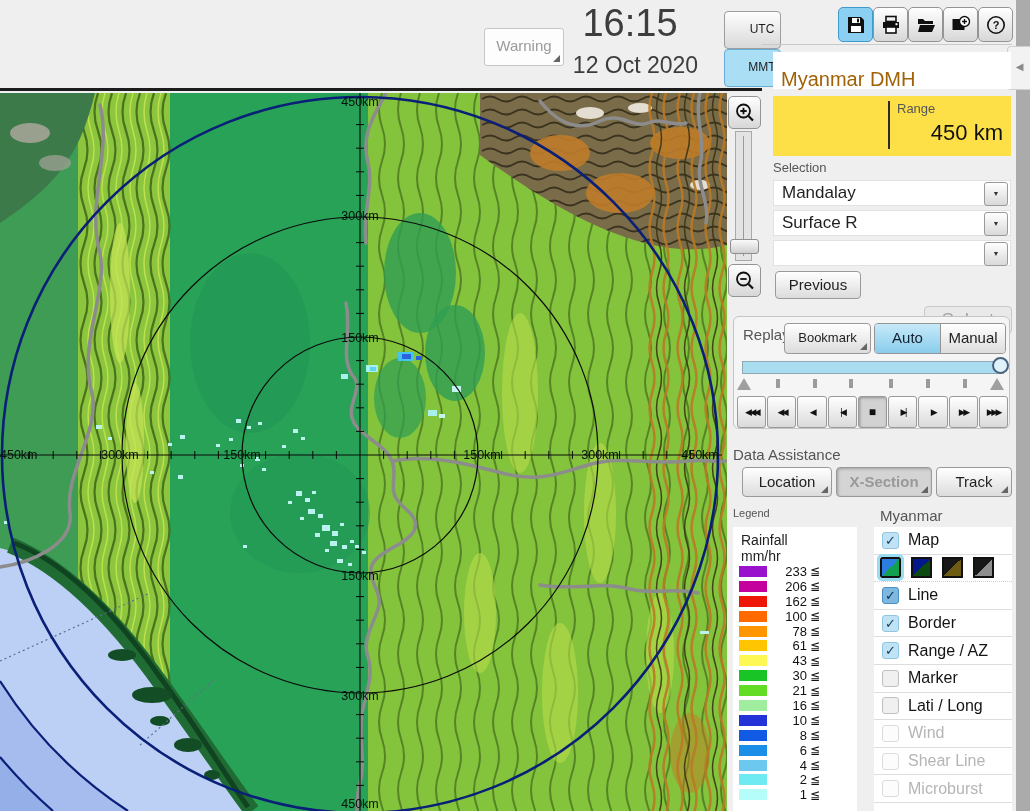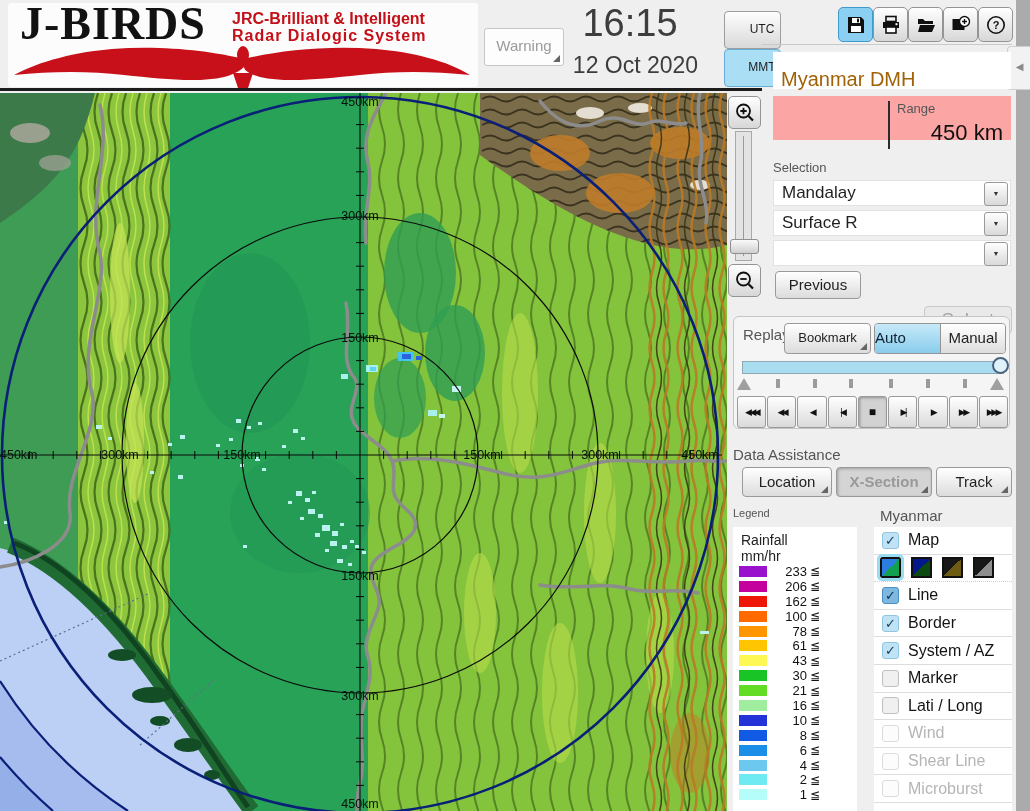--- a/index.html
+++ b/index.html
@@ -32,21 +32,21 @@
             background:linear-gradient(#ffffff,#d7d7d7);display:flex;align-items:center;justify-content:center;}
   .tool-btn.selected{background:#8bd0f2;border-color:#3f9bca;}
 
   
   #right-strip{left:1016px;top:0;width:14px;height:811px;background:#ababab;}
   #collapse-tab{left:1007px;top:46px;width:23px;height:42px;background:#f2f2f2;border:1px solid #cfcfcf;
                 border-right:none;border-radius:4px 0 0 4px;color:#8a8a8a;font-size:10px;
                 text-align:center;line-height:40px;}
   #station-box{left:773px;top:52px;width:238px;height:37px;background:#fff;}
   #station-name{margin:16px 0 0 8px;font-size:20px;color:#a16207;}
-  #range-box{left:773px;top:96px;width:238px;height:44px;background:#fca5a5;}
+  #range-box{left:773px;top:96px;width:238px;height:60px;background:#fde047;}
   #range-divider{left:115px;top:5px;width:2px;height:48px;background:#2b2b2b;}
   #range-label{left:124px;top:5px;font-size:13px;color:#555;}
   #range-value{right:8px;top:24px;font-size:22px;color:#101010;}
   #selection-label{left:773px;top:160px;font-size:13px;color:#555;}
   .dd-row{left:773px;width:238px;height:26px;background:#fff;border:1px solid #e2e2e2;box-sizing:border-box;}
   .dd-text{margin:2px 0 0 8px;font-size:17px;color:#1f1f1f;}
   .dd-btn{position:absolute;right:2px;top:1px;width:22px;height:22px;border:1px solid #9a9a9a;border-radius:3px;
           background:linear-gradient(#fff,#d9d9d9);font-size:7px;color:#333;text-align:center;line-height:21px;}
   .btn{border:1px solid #9a9a9a;border-radius:4px;background:linear-gradient(#ffffff,#dcdcdc);
        color:#1f1f1f;text-align:center;}
@@ -56,21 +56,21 @@
   #select-btn{left:924px;top:271px;width:86px;height:26px;font-size:19px;line-height:25px;margin-top:35px;}
 
   
   #replay-panel{left:733px;top:316px;width:277px;height:113px;background:#f5f5f5;
                 border:1px solid #c5c5c5;border-radius:6px;box-sizing:border-box;}
   #replay-label{left:9px;top:9px;font-size:15px;color:#555;}
   #bookmark-btn{left:50px;top:6px;width:85px;height:29px;font-size:13px;line-height:28px;}
   #mode-seg{left:140px;top:6px;width:130px;height:29px;border:1px solid #949494;border-radius:4px;
             overflow:hidden;display:flex;}
   #auto-btn{width:65px;background:linear-gradient(#c6e9f8,#8accec);border-right:1px solid #949494;
-            font-size:15px;line-height:28px;color:#123;}
+            font-size:15px;line-height:28px;text-align:center;color:#123;}
   #manual-btn{width:64px;background:linear-gradient(#fff,#ddd);font-size:15px;line-height:28px;text-align:center;}
   #replay-track{left:8px;top:44px;width:262px;height:13px;background:#a9ddef;border:1px solid #8fa9b4;box-sizing:border-box;}
   #replay-handle{left:258px;top:40px;width:17px;height:17px;border-radius:50%;background:#dff2fa;border:2px solid #49647e;box-sizing:border-box;}
   .tick-sq{position:absolute;top:62px;width:4px;height:9px;background:#9b9b9b;}
   .tick-tri{position:absolute;top:61px;width:0;height:0;border-left:7px solid transparent;
             border-right:7px solid transparent;border-bottom:12px solid #9f9f9f;}
   #playback-row{left:3px;top:79px;width:271px;height:32px;display:flex;gap:1px;}
   .pb-btn{flex:1;border:1px solid #9a9a9a;border-radius:3px;background:linear-gradient(#fff,#dadada);
           font-size:9px;letter-spacing:-2.5px;text-align:center;line-height:30px;color:#111;
           padding:0;overflow:hidden;white-space:nowrap;}
@@ -375,33 +375,20 @@
   <span class="ring-label" style="left:336px;top:704px">450km</span>
   <span class="ring-label" style="left:0px;top:355px;text-align:left">450km</span>
   <span class="ring-label" style="left:96px;top:355px">300km</span>
   <span class="ring-label" style="left:218px;top:355px">150km</span>
   <span class="ring-label" style="left:458px;top:355px">150km</span>
   <span class="ring-label" style="left:576px;top:355px">300km</span>
   <span class="ring-label" style="left:676px;top:355px">450km</span>
 </div>
 
 <div id="top-bar" class="abs">
-  <div id="logo-panel" class="abs">
-    <div id="logo-title" class="abs">J-BIRDS</div>
-    <div id="logo-sub1" class="abs logo-sub">JRC-Brilliant &amp; Intelligent</div>
-    <div id="logo-sub2" class="abs logo-sub">Radar Dialogic System</div>
-    <svg id="eagle" class="abs" width="460" height="46" viewBox="0 0 460 46">
-      <g fill="#c8101a">
-        <path d="M232,16 C200,8 150,2 100,6 C64,9 28,18 2,32 C40,28 78,28 112,32 C150,36 186,40 212,34 C220,32 228,28 232,24 Z"></path>
-        <path d="M232,16 C264,8 314,2 364,6 C400,9 436,18 458,32 C420,28 382,28 348,32 C310,36 274,40 248,34 C240,32 232,28 232,24 Z"></path>
-        <ellipse cx="231" cy="12" rx="6" ry="9"></ellipse>
-        <path d="M221,30 L241,30 L236,45 L226,45 Z"></path>
-      </g>
-    </svg>
-  </div>
   <div id="warning-btn" class="abs fold">Warning</div>
   <div id="clock-time" class="abs">16:15</div>
   <div id="clock-date" class="abs">12 Oct 2020</div>
   <div id="tz-utc" class="abs tz-btn">UTC</div>
   <div id="tz-mmt" class="abs tz-btn">MMT</div>
 
   <div class="abs tool-btn selected" style="left:838px">
     <svg width="20" height="20" viewBox="0 0 20 20">
       <path d="M2,2 h13 l3,3 v13 h-16 z" fill="#101010"></path>
       <rect x="6" y="3" width="8" height="5" fill="#fff"></rect>
@@ -606,21 +593,21 @@
     <div class="ov-row">
       <span class="ov-check checked-active">✓</span>
       <span class="ov-label">Line</span>
     </div>
     <div class="ov-row">
       <span class="ov-check checked">✓</span>
       <span class="ov-label">Border</span>
     </div>
     <div class="ov-row">
       <span class="ov-check checked">✓</span>
-      <span class="ov-label">System / AZ</span>
+      <span class="ov-label">Range / AZ</span>
     </div>
     <div class="ov-row">
       <span class="ov-check unchecked"></span>
       <span class="ov-label">Marker</span>
     </div>
     <div class="ov-row">
       <span class="ov-check unchecked"></span>
       <span class="ov-label">Lati / Long</span>
     </div>
     <div class="ov-row disabled">

